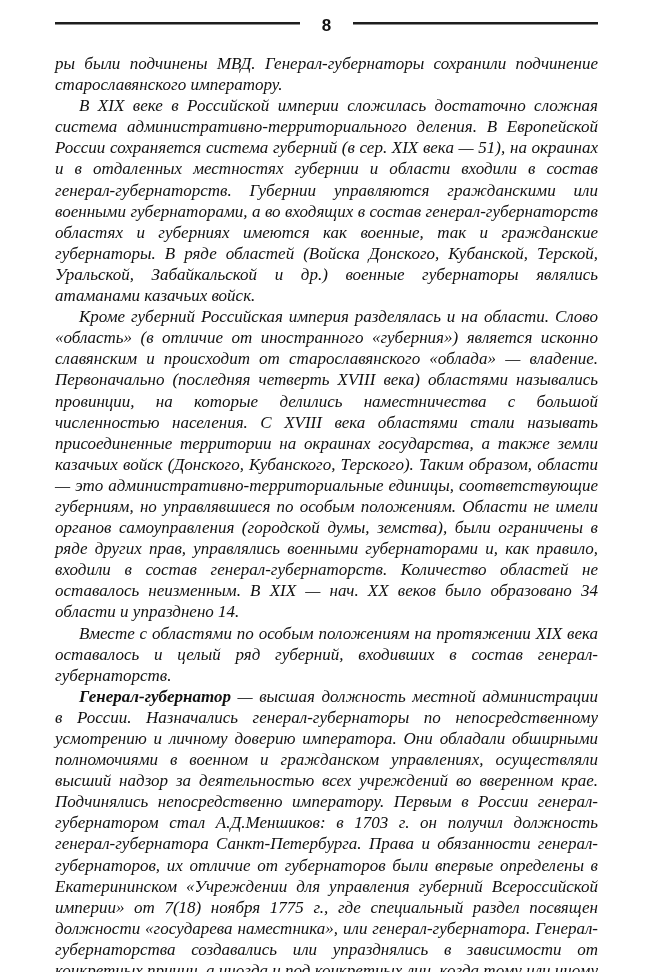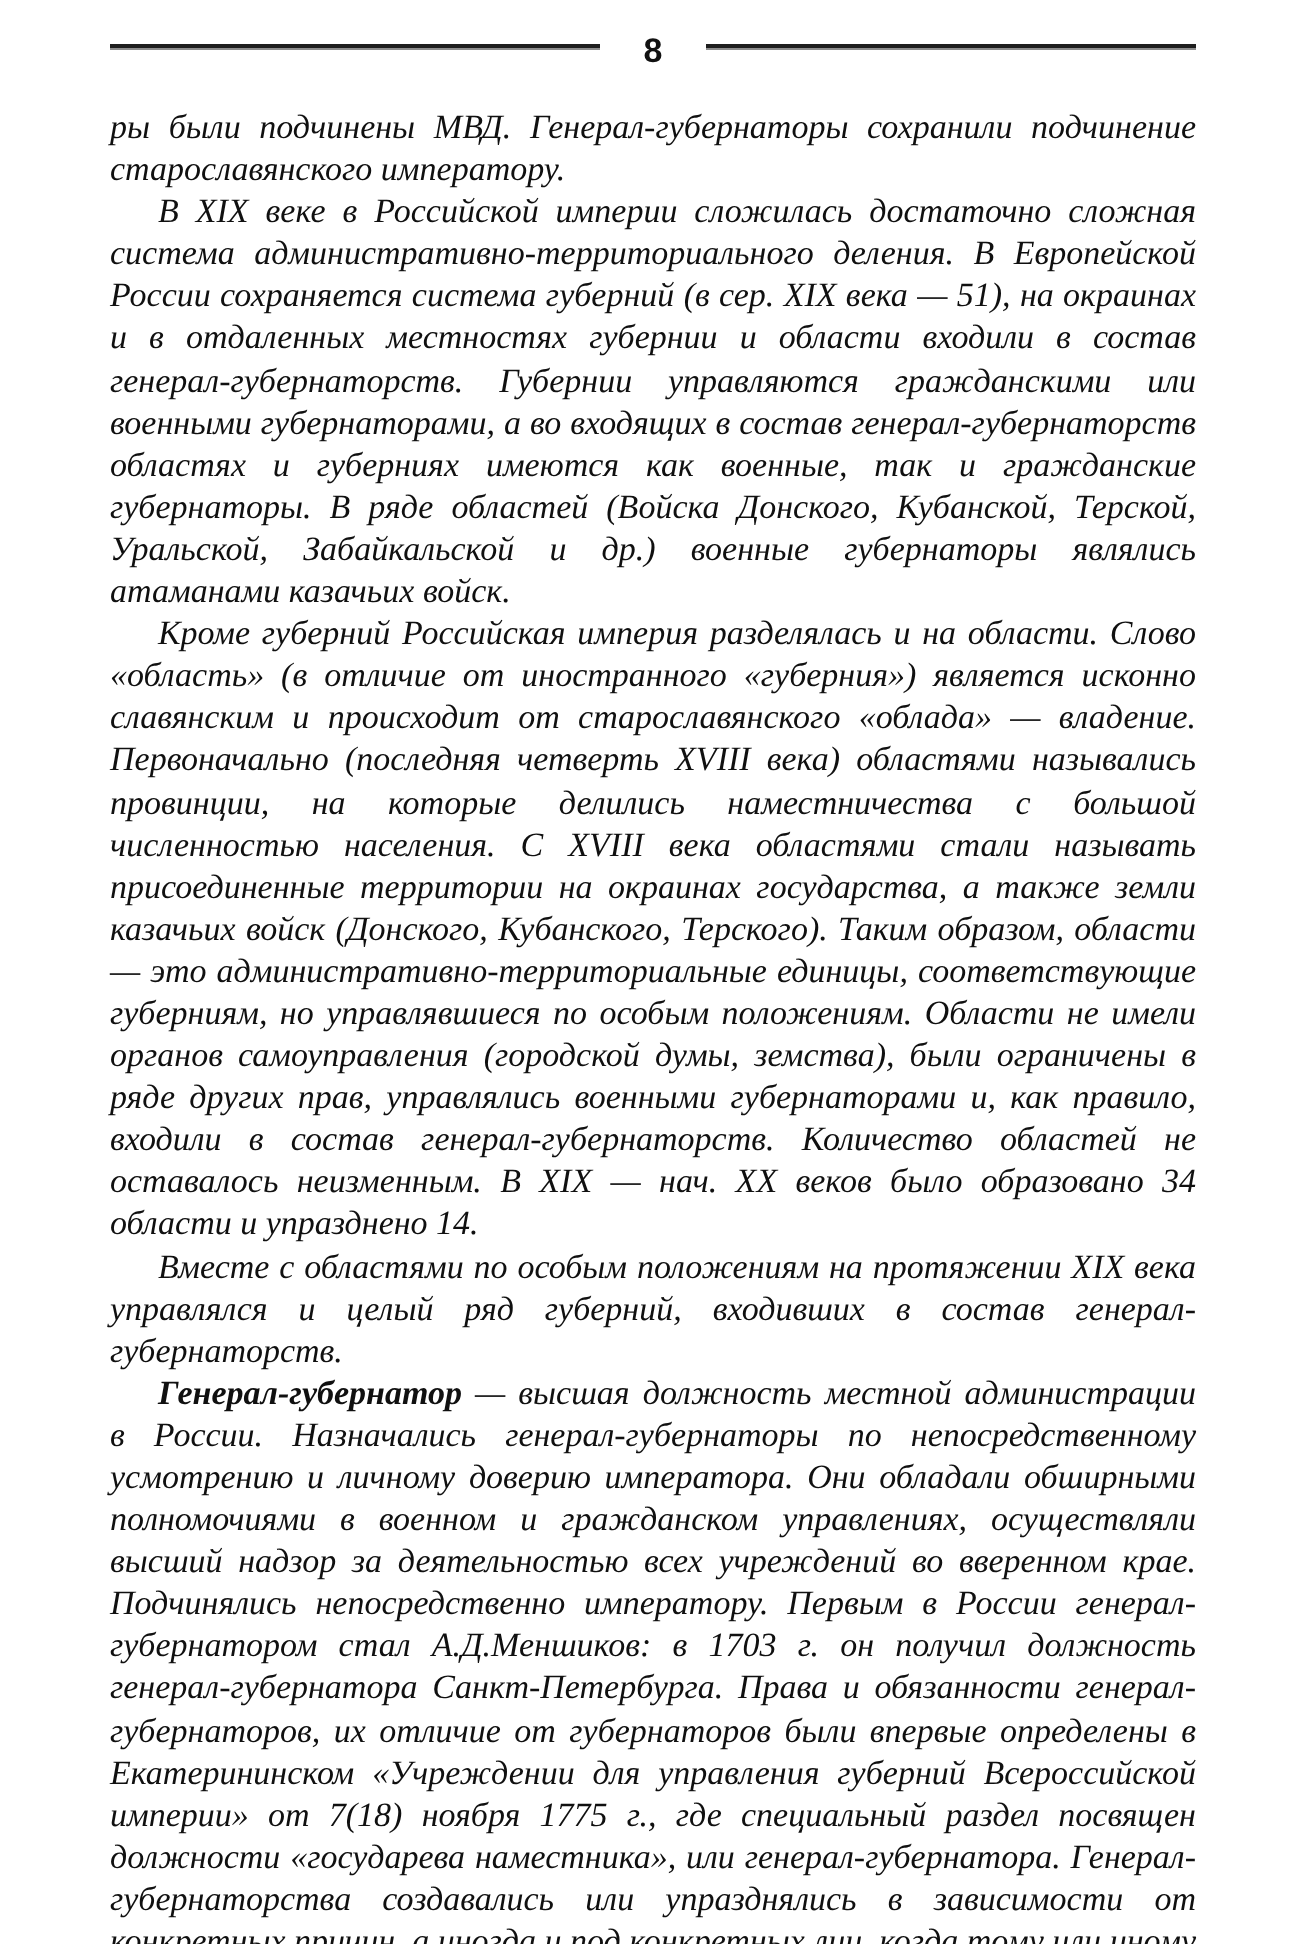--- a/index.html
+++ b/index.html
@@ -64,17 +64,17 @@
   <div class="running-head">
     <div class="head-rule"></div>
     <div class="page-number">8</div>
     <div class="head-rule"></div>
   </div>
 
   <div class="body-text">
     <p>ры были подчинены МВД. Генерал-губернаторы сохранили подчинение старославянского императору.</p>
     <p class="indent">В XIX веке в Российской империи сложилась достаточно сложная система административно-территориального деления. В Европейской России сохраняется система губерний (в сер. XIX века — 51), на окраинах и в отдаленных местностях губернии и области входили в состав генерал-губернаторств. Губернии управляются гражданскими или военными губернаторами, а во входящих в состав генерал-губернаторств областях и губерниях имеются как военные, так и гражданские губернаторы. В ряде областей (Войска Донского, Кубанской, Терской, Уральской, Забайкальской и др.) военные губернаторы являлись атаманами казачьих войск.</p>
     <p class="indent">Кроме губерний Российская империя разделялась и на области. Слово «область» (в отличие от иностранного «губерния») является исконно славянским и происходит от старославянского «облада» — владение. Первоначально (последняя четверть XVIII века) областями назывались провинции, на которые делились наместничества с большой численностью населения. С XVIII века областями стали называть присоединенные территории на окраинах государства, а также земли казачьих войск (Донского, Кубанского, Терского). Таким образом, области — это административно-территориальные единицы, соответствующие губерниям, но управлявшиеся по особым положениям. Области не имели органов самоуправления (городской думы, земства), были ограничены в ряде других прав, управлялись военными губернаторами и, как правило, входили в состав генерал-губернаторств. Количество областей не оставалось неизменным. В XIX — нач. XX веков было образовано 34 области и упразднено 14.</p>
-    <p class="indent">Вместе с областями по особым положениям на протяжении XIX века управлялся и целый ряд губерний, входивших в состав генерал-губернаторств.</p>
+    <p class="indent">Вместе с областями по особым положениям на протяжении XIX века оставалось и целый ряд губерний, входивших в состав генерал-губернаторств.</p>
     <p class="indent"><span class="entry-term">Генерал-губернатор</span><span> — высшая должность местной администрации в России. Назначались генерал-губернаторы по непосредственному усмотрению и личному доверию императора. Они обладали обширными полномочиями в военном и гражданском управлениях, осуществляли высший надзор за деятельностью всех учреждений во вверенном крае. Подчинялись непосредственно императору. Первым в России генерал-губернатором стал А.Д.Меншиков: в 1703 г. он получил должность генерал-губернатора Санкт-Петербурга. Права и обязанности генерал-губернаторов, их отличие от губернаторов были впервые определены в Екатерининском «Учреждении для управления губерний Всероссийской империи» от 7(18) ноября 1775 г., где специальный раздел посвящен должности «государева наместника», или генерал-губернатора. Генерал-губернаторства создавались или упразднялись в зависимости от конкретных причин, а иногда и под конкретных лиц, когда тому или иному деятелю необходимо было дать достойное звание. Такие генерал-губернаторства в справочнике не отражались.</span></p>
   </div>
 
 </div>
 
 </body></html>

